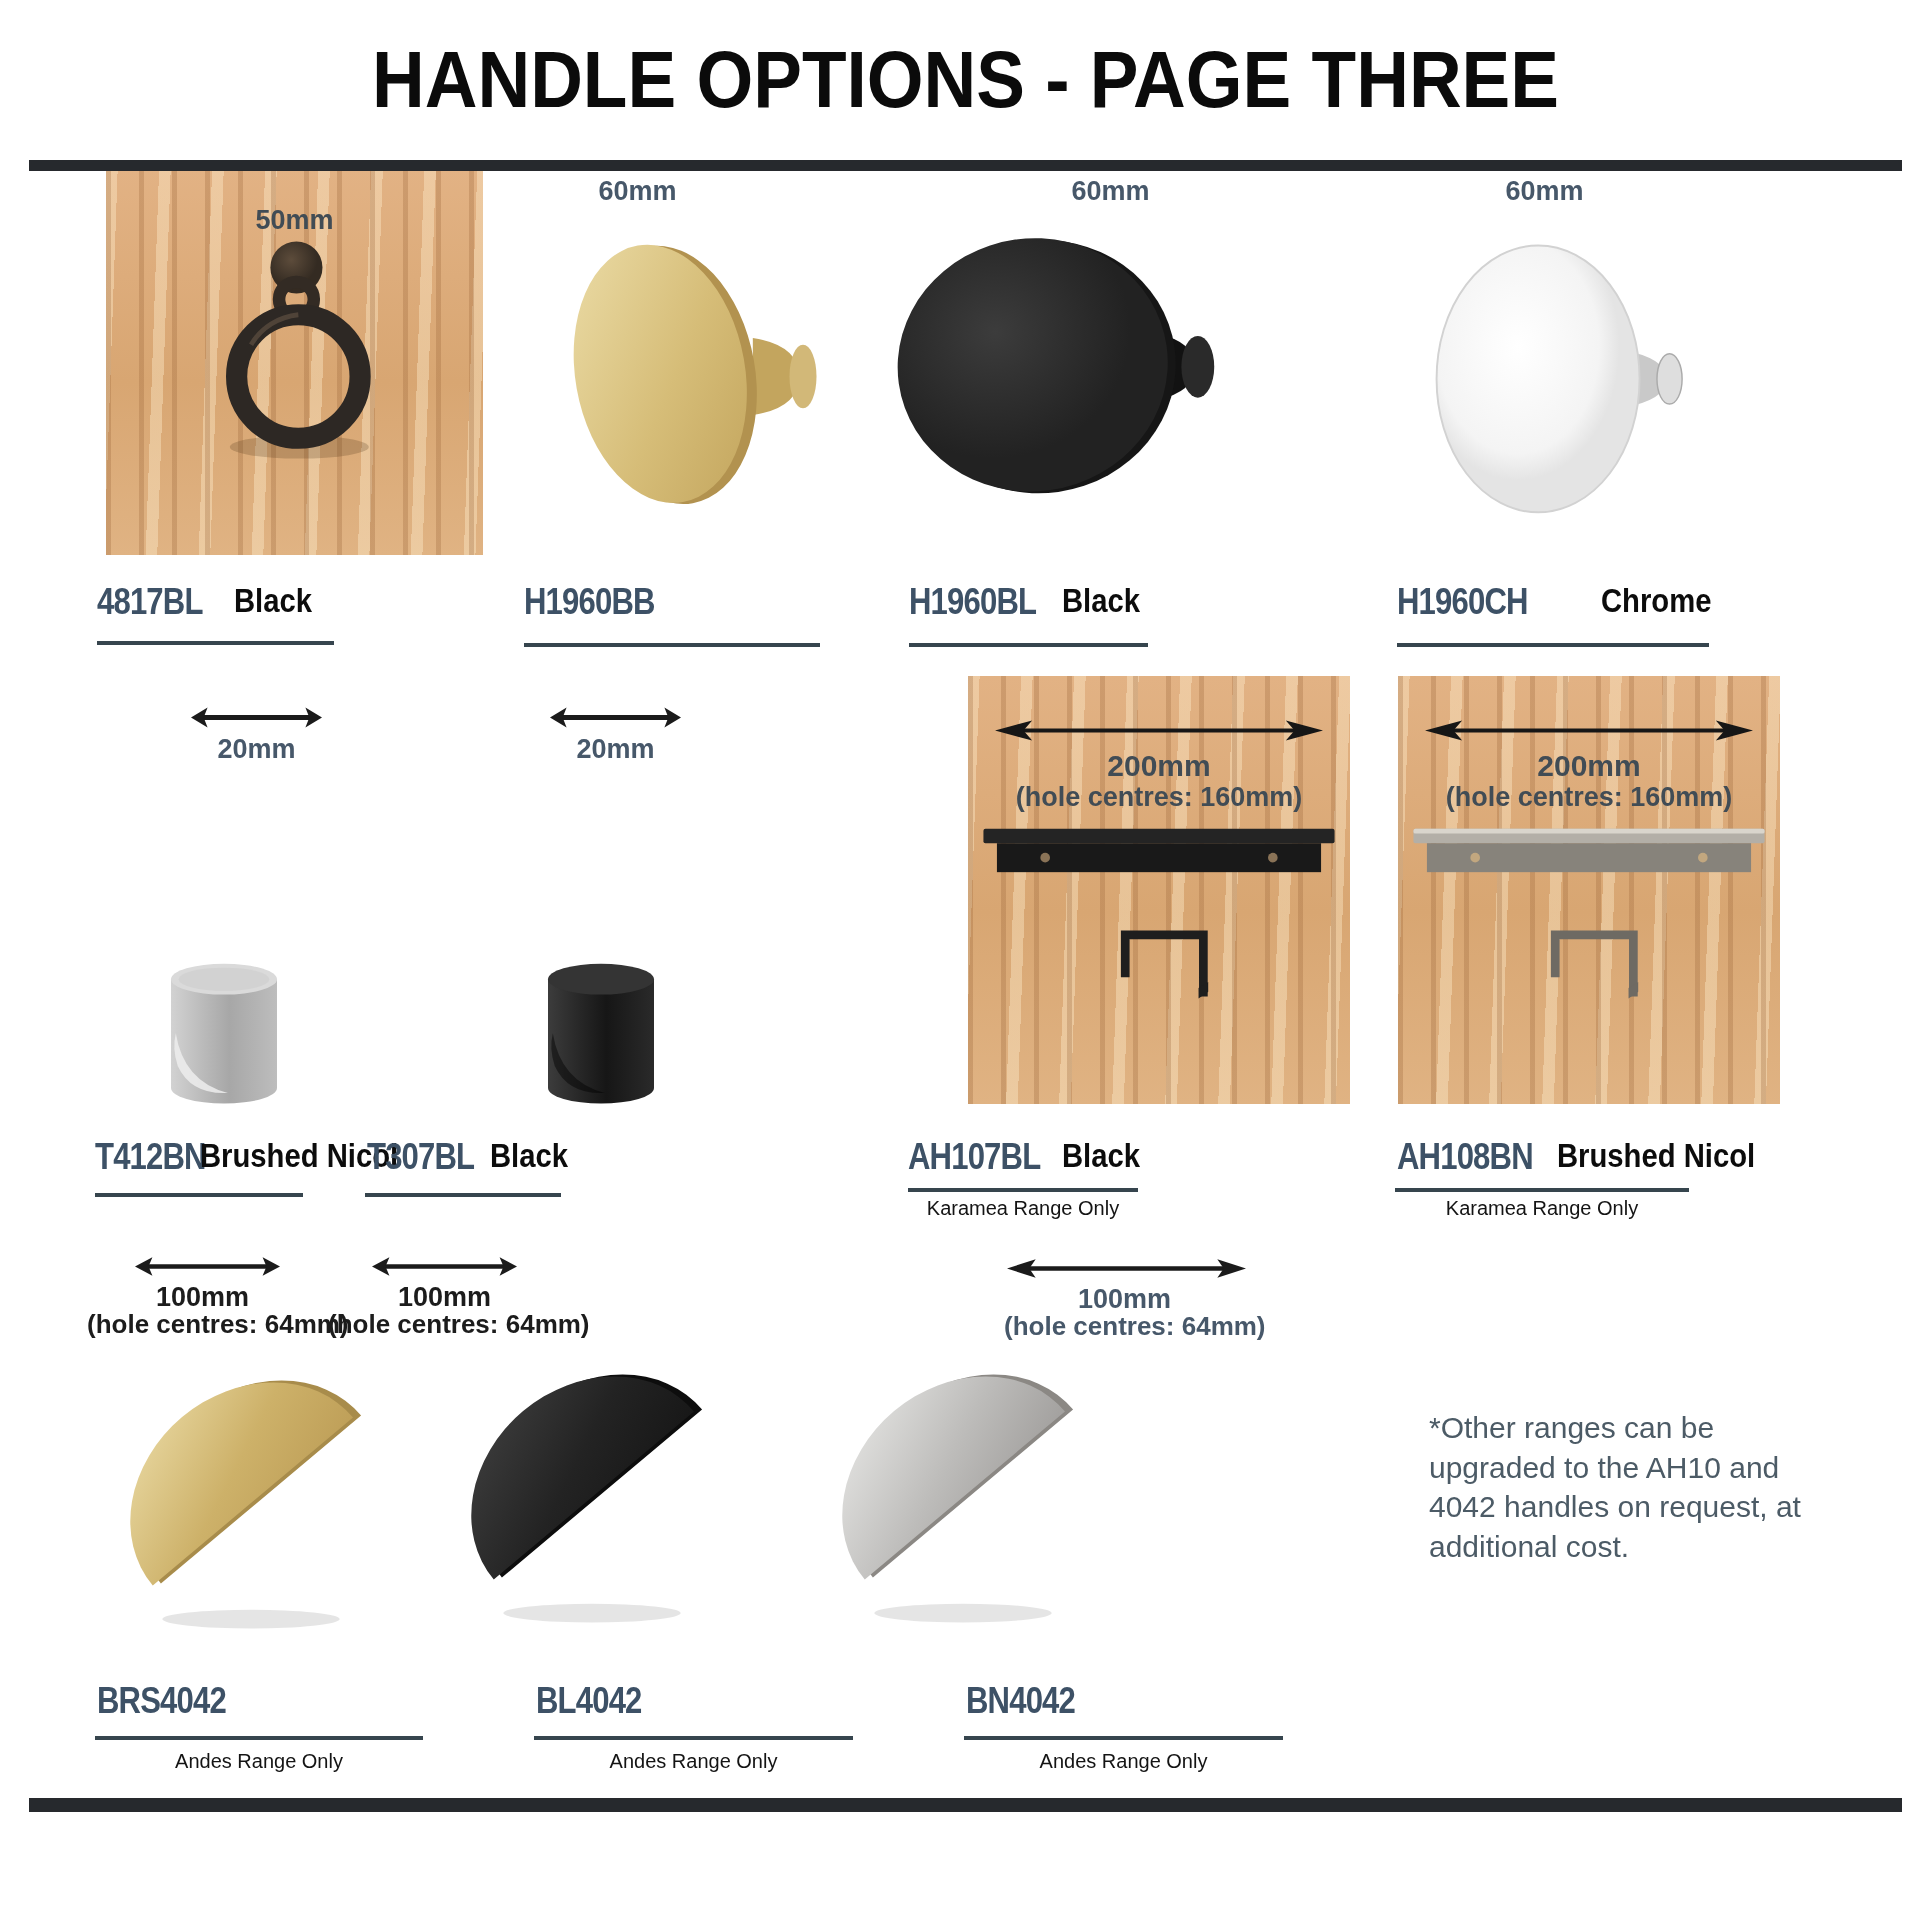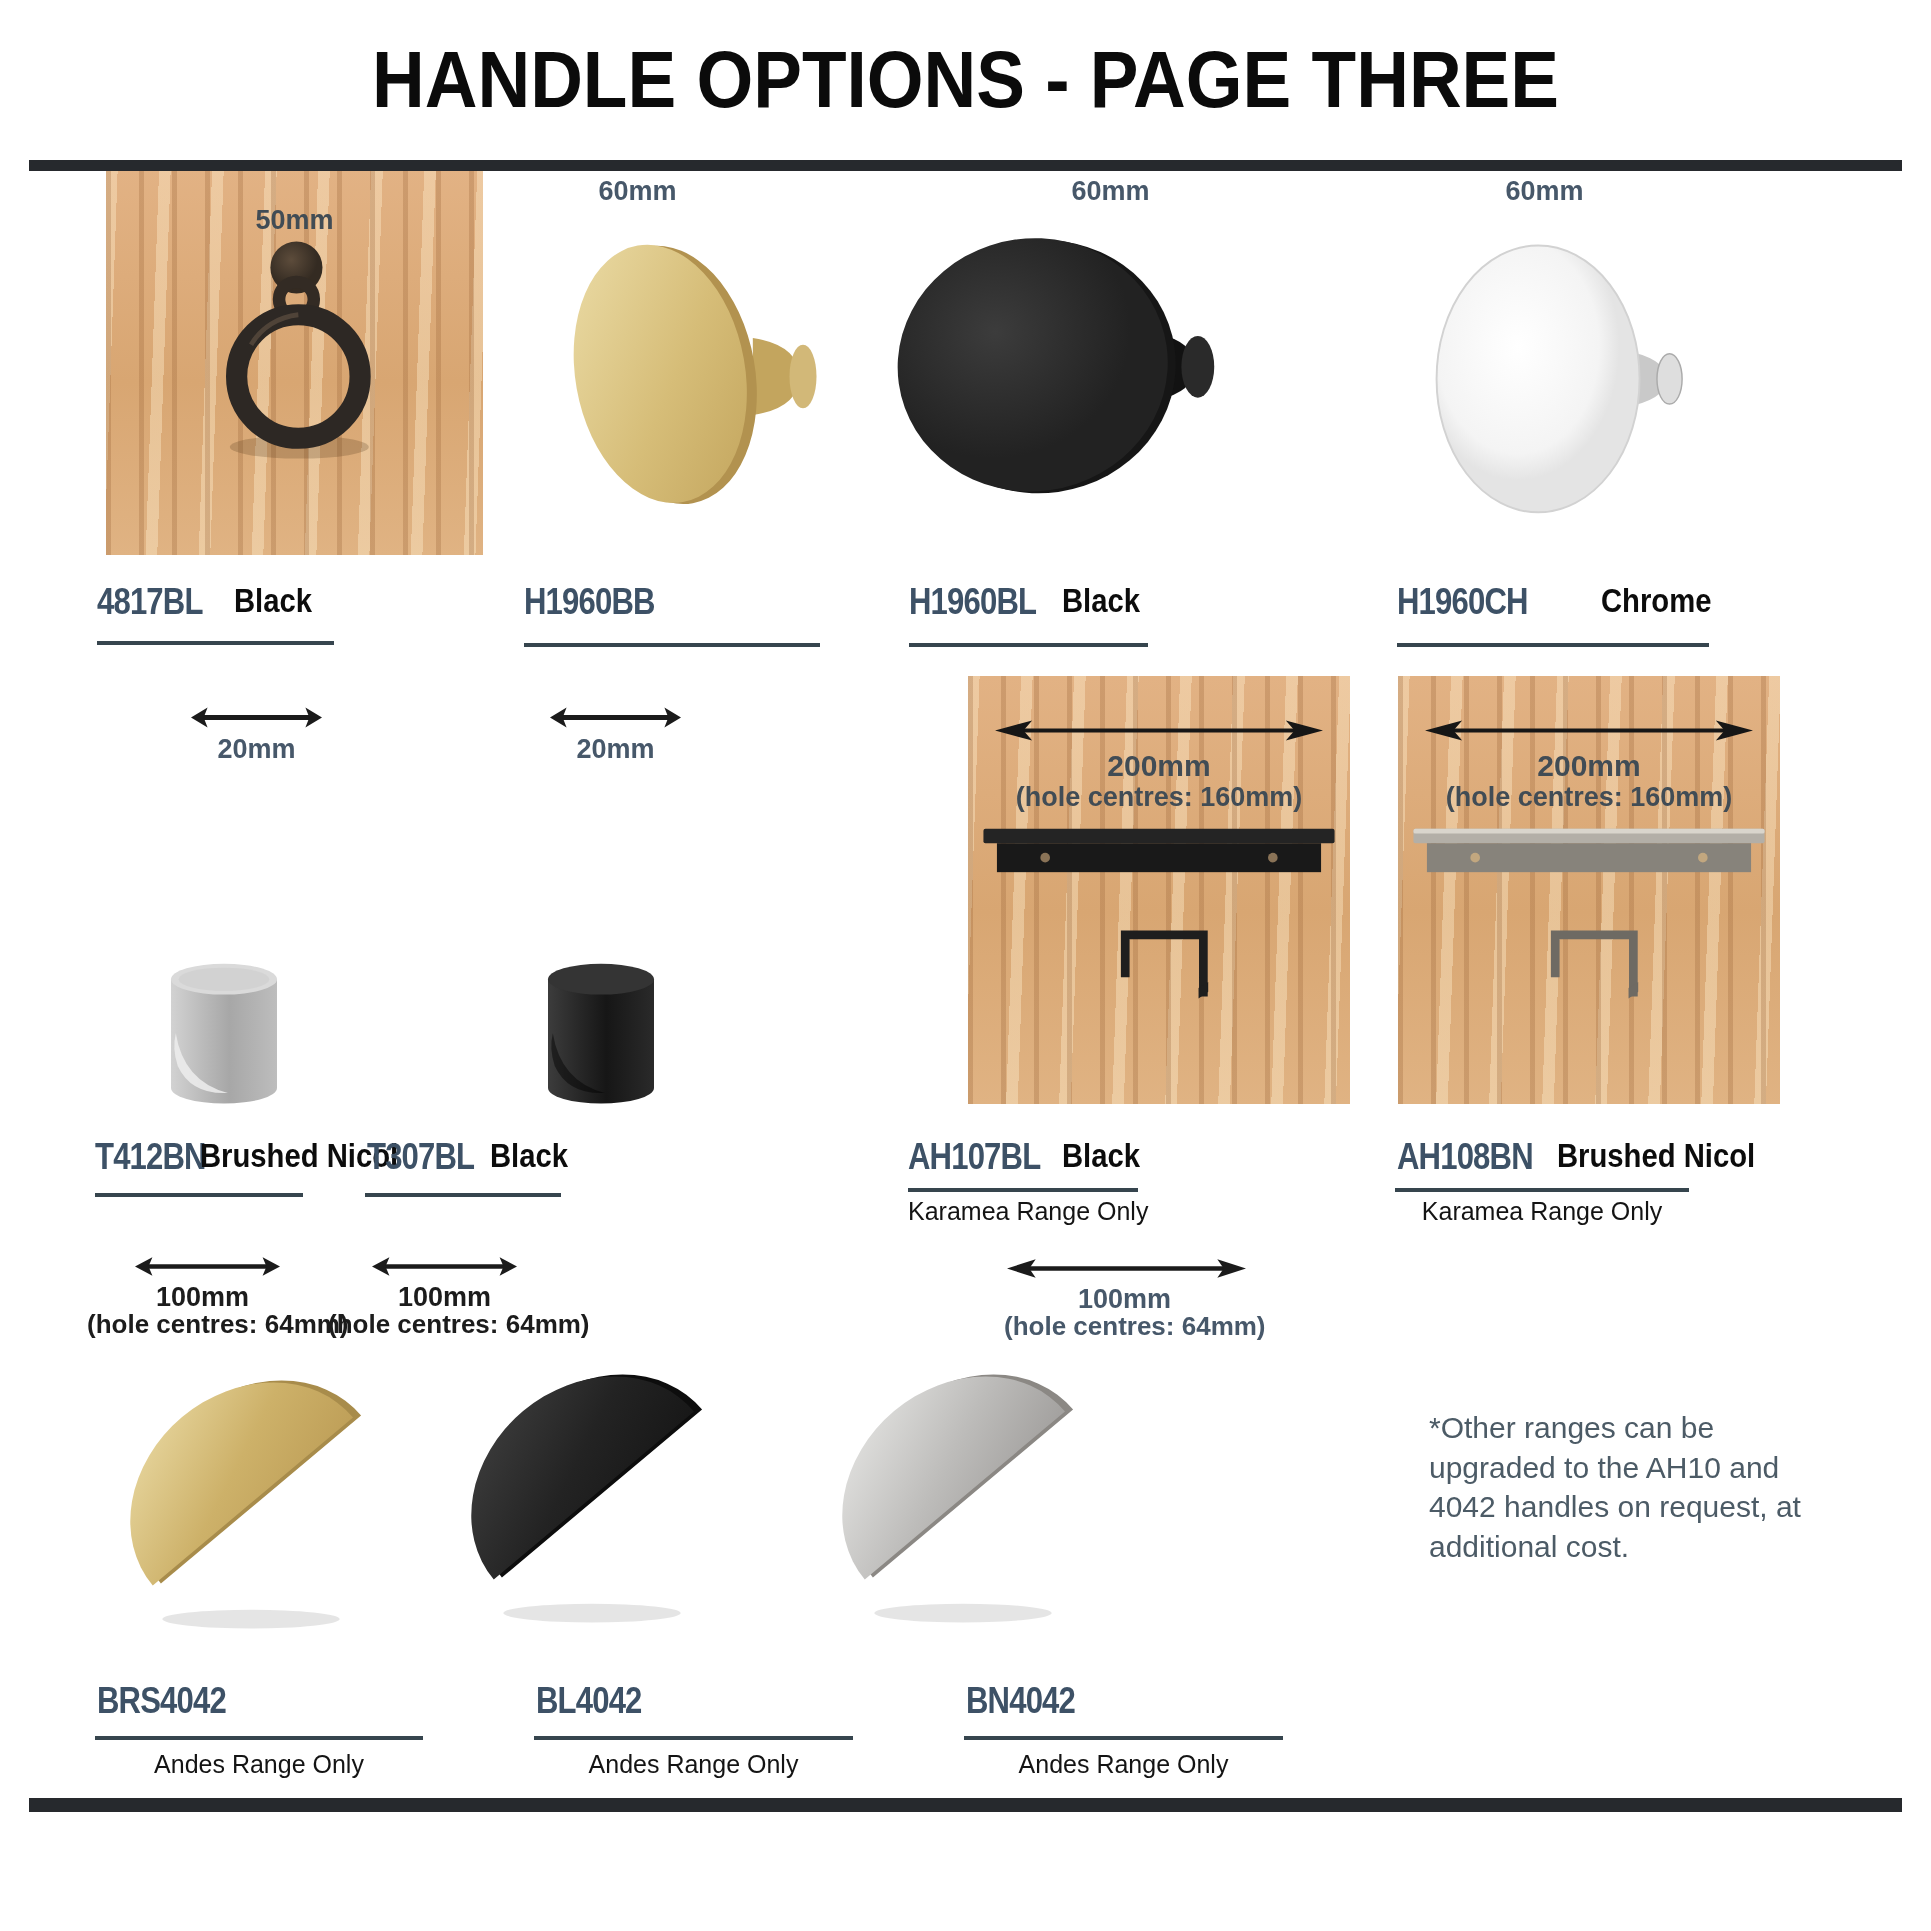--- a/index.html
+++ b/index.html
@@ -8,21 +8,21 @@
   .abs{position:absolute;}
   .title{position:absolute;left:0;top:35px;width:100%;text-align:center;
          font-weight:800;font-size:73px;color:#0b0b0b;letter-spacing:0px;
          transform:scaleY(1.08);transform-origin:center top;}
   .hbar{position:absolute;left:29px;width:1873px;background:#26292d;}
   .code{position:absolute;font-weight:700;font-size:37px;color:#3d5166;letter-spacing:-1px;
         transform:scaleX(.84);transform-origin:left bottom;white-space:nowrap;}
   .finish{position:absolute;font-weight:700;font-size:34px;color:#0c0c0c;
         transform:scaleX(.86);transform-origin:left bottom;white-space:nowrap;}
   .uline{position:absolute;height:3.9px;background:#36454e;}
-  .range{position:absolute;font-size:25px;color:#141414;text-align:center;white-space:nowrap;}
+  .range{position:absolute;font-size:20px;color:#141414;text-align:center;white-space:nowrap;}
   .dim{position:absolute;font-weight:600;font-size:27px;color:#47586a;text-align:center;white-space:nowrap;}
   .dim-dark{color:#1c1c1c;}
   .wood{position:absolute;overflow:hidden;
     background:
       repeating-linear-gradient(90deg, rgba(150,96,52,.28) 0 4.8px, rgba(0,0,0,0) 4.8px 33px),
       repeating-linear-gradient(92deg, rgba(255,238,206,.40) 0 11.6px, rgba(0,0,0,0) 11.6px 53px),
       linear-gradient(180deg,#e2b284,#d8a672 55%,#e0b383);}
   .onwood{color:#414c55;}
   .note{position:absolute;left:1429px;top:1408px;width:396px;
         font-weight:500;font-size:30px;line-height:1.32;color:#4c5b66;}

